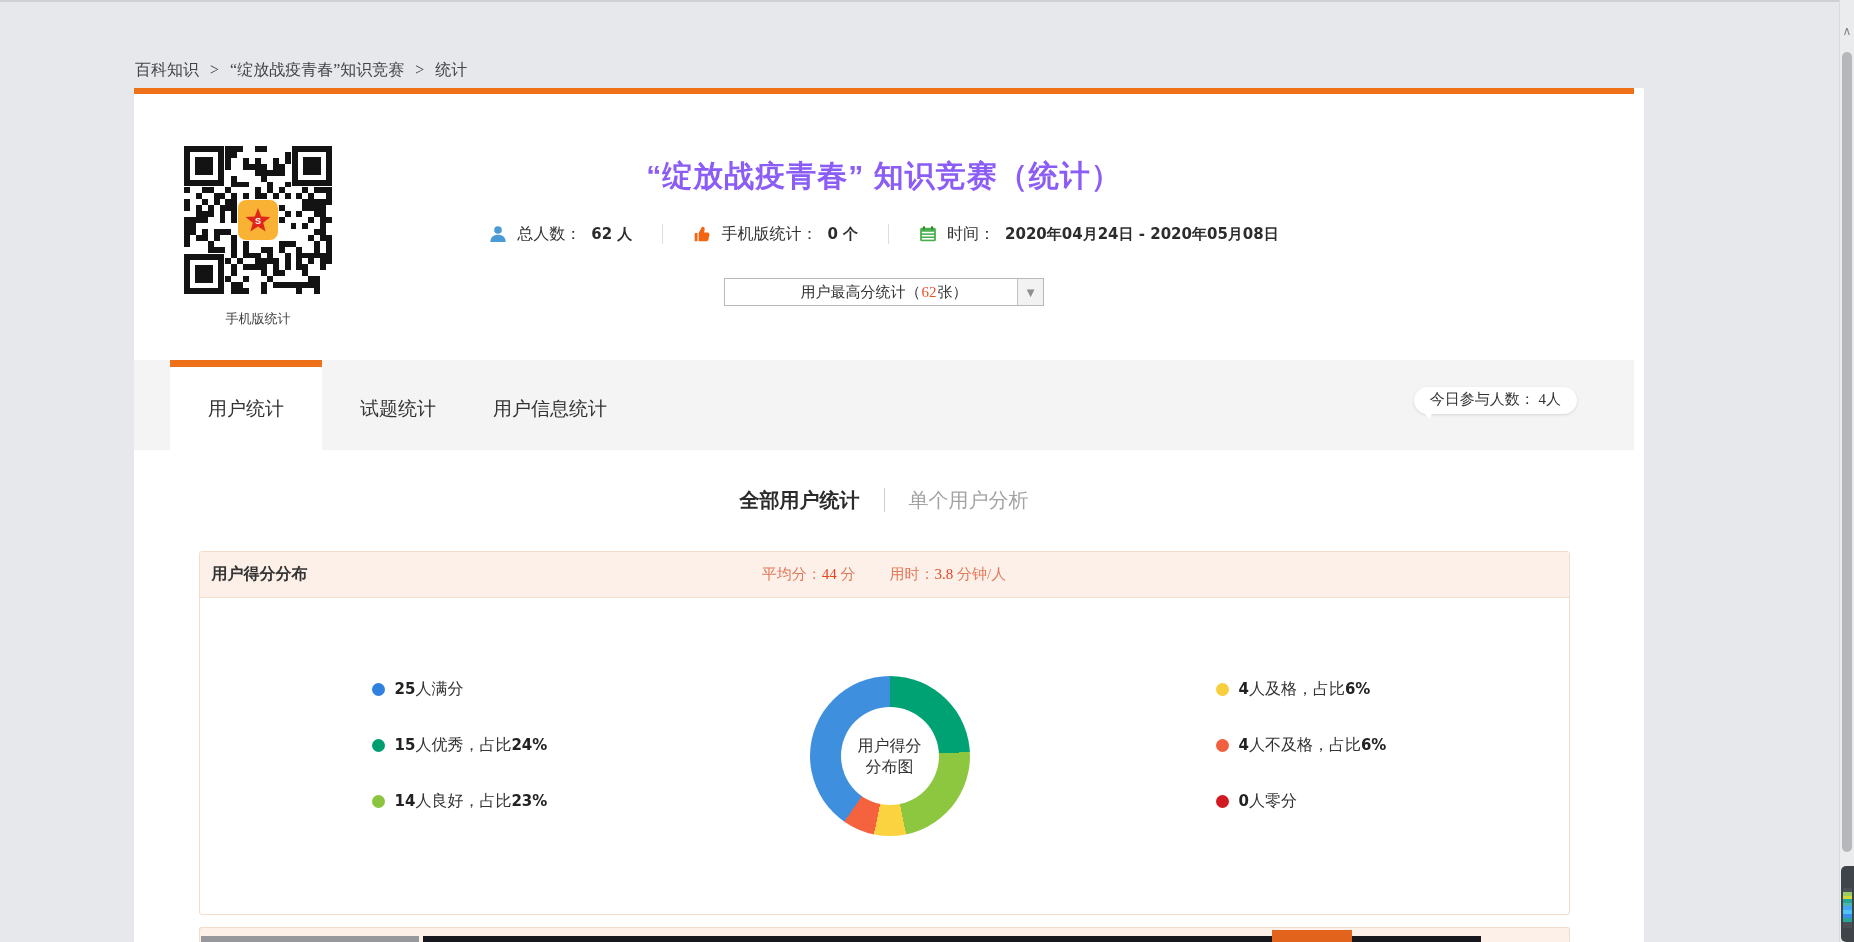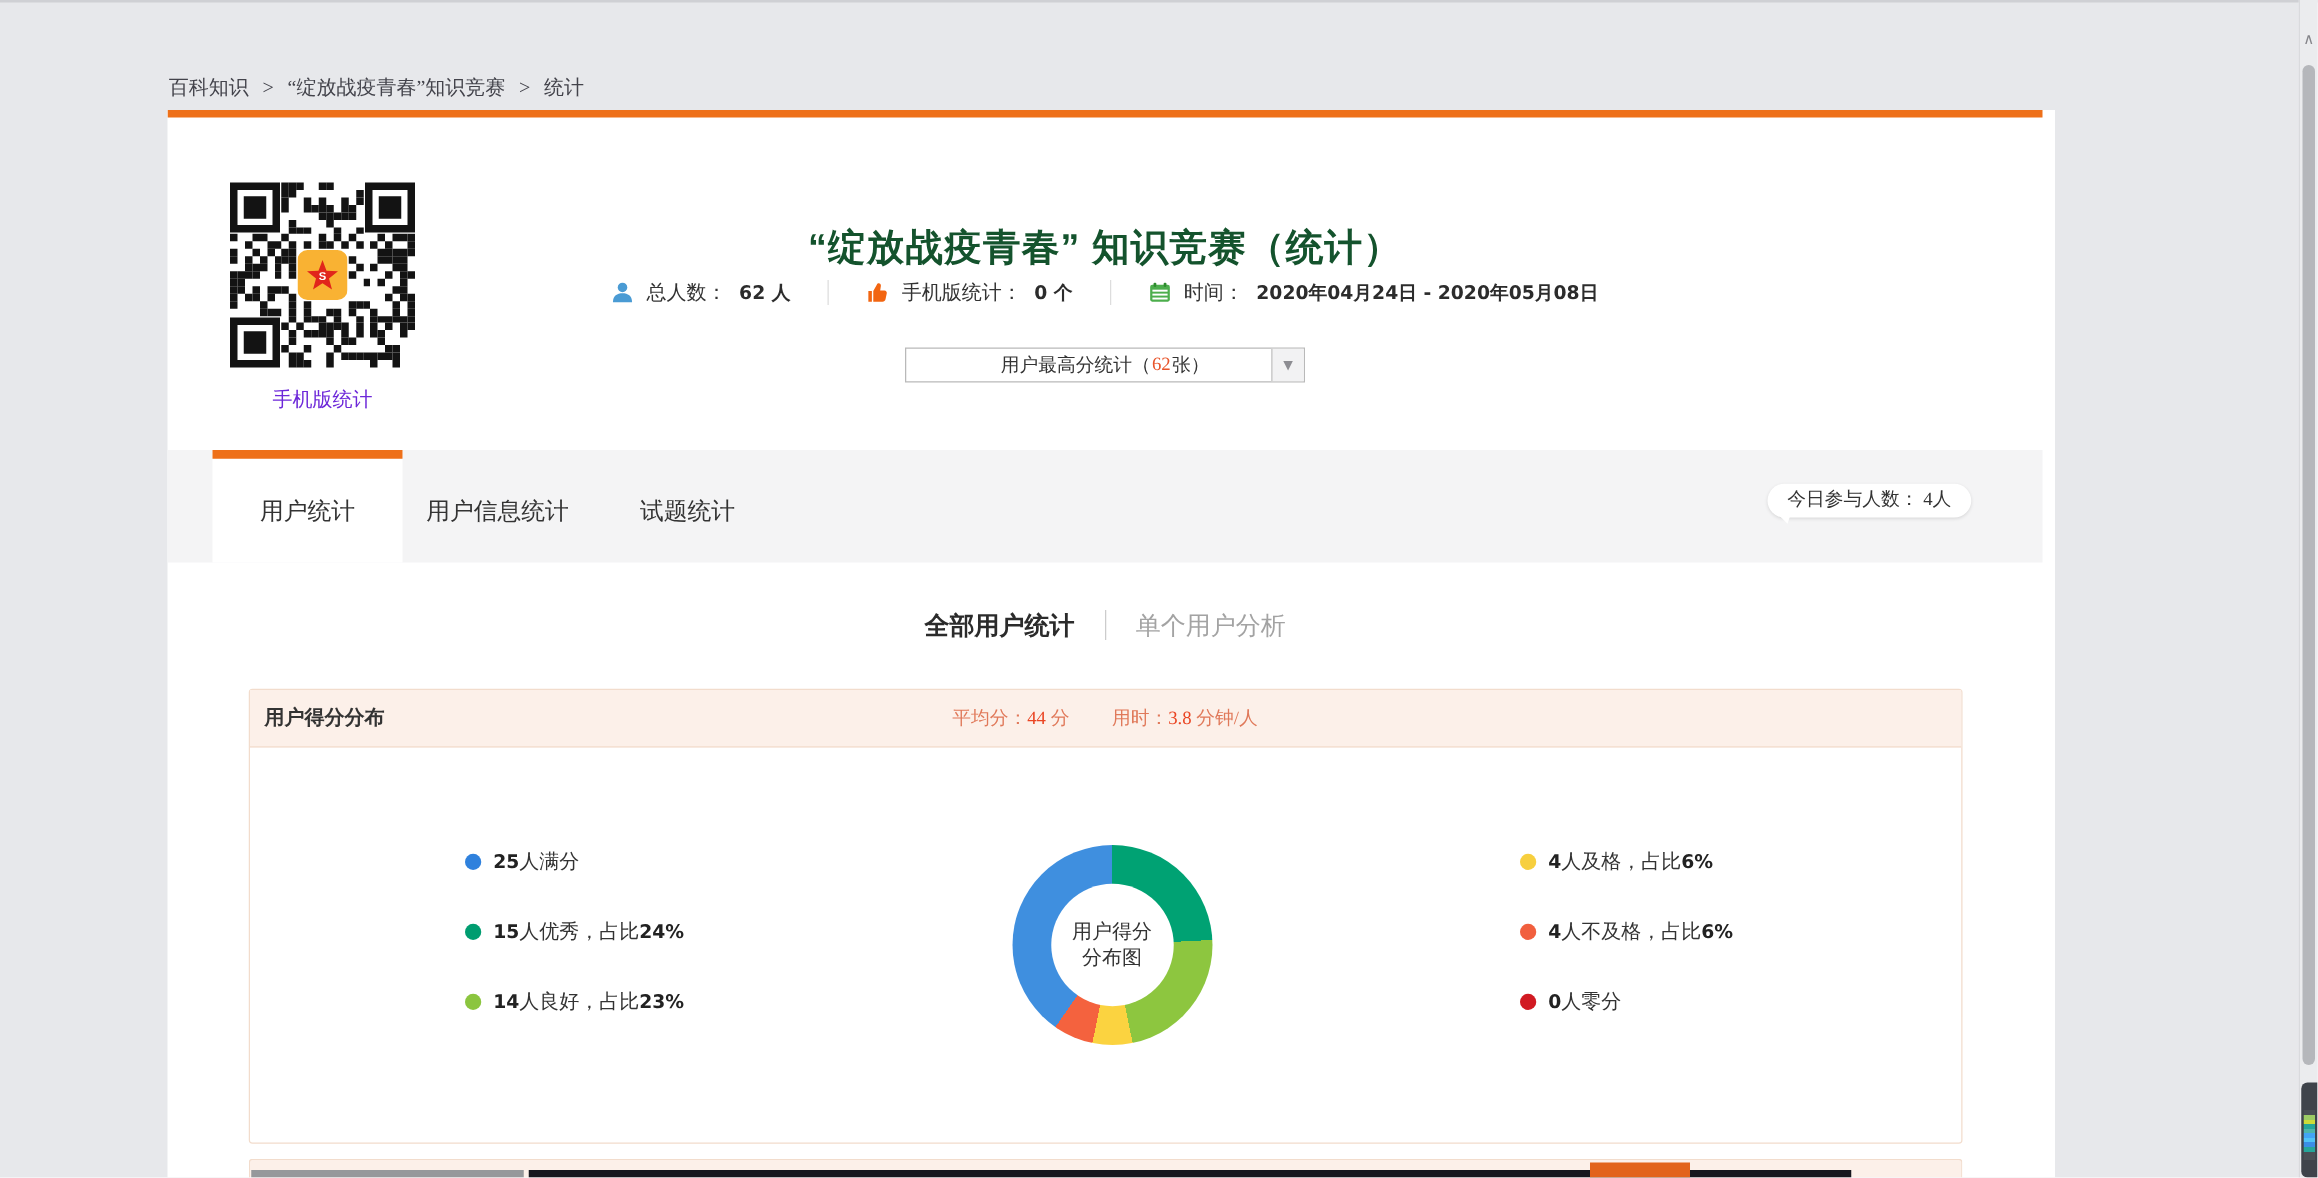--- a/index.html
+++ b/index.html
@@ -21,24 +21,24 @@
   .header-section { position:relative; width:1500px; height:266px; }
   .qr-block { position:absolute; left:44px; top:46px; width:160px; text-align:center; }
   .qr { position:relative; width:160px; height:160px; background:#fff; }
   .qr-pattern { position:absolute; inset:6px; display:grid;
                 grid-template-rows:repeat(25,1fr); grid-template-columns:repeat(25,1fr); }
   .qr-pattern i { background:#131313; }
   .finder { position:absolute; width:40px; height:40px; border:6px solid #131313; background:#fff; }
   .finder::after { content:""; position:absolute; inset:5px; background:#131313; }
   .finder.tl { left:6px; top:6px; } .finder.tr { right:6px; top:6px; } .finder.bl { left:6px; bottom:6px; }
   .qr-logo { position:absolute; left:60px; top:60px; width:40px; height:40px; }
-  .qr-label { margin-top:10px; font-size:16px; color:#6d28d9; font-family:"Liberation Sans","DejaVu Sans",sans-serif; }
-
-  .main-title { padding-top:84px; height:104px; text-align:center; font-family:"Liberation Sans","DejaVu Sans",sans-serif;
-                font-size:30px; font-weight:bold; color:#14532d; letter-spacing:1px; }
+  .qr-label { margin-top:10px; font-size:13px; color:#404040; font-family:"Liberation Sans","DejaVu Sans",sans-serif; }
+
+  .main-title { padding-top:62px; height:104px; text-align:center; font-family:"Liberation Sans","DejaVu Sans",sans-serif;
+                font-size:30px; font-weight:bold; color:#8b5cf6; letter-spacing:1px; }
   .stats-row { margin-top:22px; height:28px; display:flex; justify-content:center; align-items:center; font-size:16px; color:#333; }
   .stat { display:flex; align-items:center; gap:10px; padding:0 30px; }
   .stat-icon { display:inline-flex; }
   .stat-value { font-family:"DejaVu Sans","Liberation Sans",sans-serif; font-weight:600; font-size:15px; color:#2c2c2c; }
   .stat-divider { width:1px; height:20px; background:#ddd; }
 
   .dropdown { margin:30px auto 0; width:320px; height:28px; border:1px solid #b9b9b9; background:#fff; position:relative;
               font-size:15px; color:#333; display:flex; align-items:center; justify-content:center; cursor:pointer; }
   .dropdown .dd-count { color:#e8542a; margin:0 1px; }
   .dropdown-arrow { position:absolute; right:0; top:0; width:26px; height:26px; background:#f2f2f3; border-left:1px solid #c2c2c2;
@@ -383,24 +383,24 @@
         <span> 张）</span>
         <span class="dropdown-arrow">▼</span>
       </div>
     </div>
 
     <div class="tabbar">
       <div class="tab active">
         <span>用户统计</span>
       </div>
       <div class="tab">
+        <span>试题统计</span>
+      </div>
+      <div class="tab">
         <span>用户信息统计</span>
-      </div>
-      <div class="tab">
-        <span>试题统计</span>
       </div>
       <div class="today-pill">
         <span>今日参与人数：</span>
         <span>4人</span>
       </div>
     </div>
 
     <div class="content">
       <div class="subtabs">
         <span class="subtab-active">全部用户统计</span>

